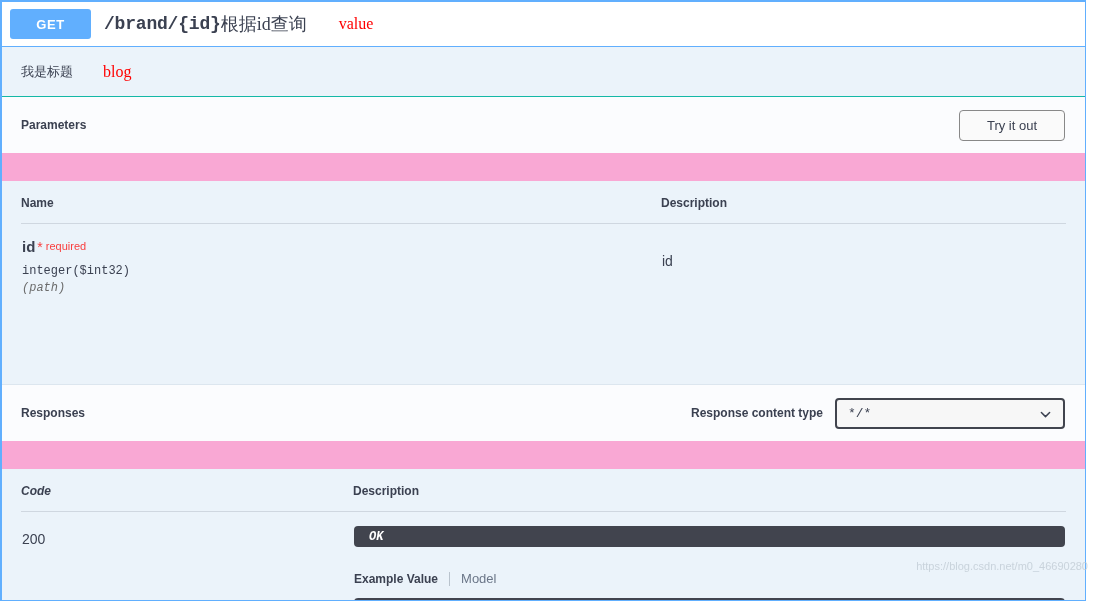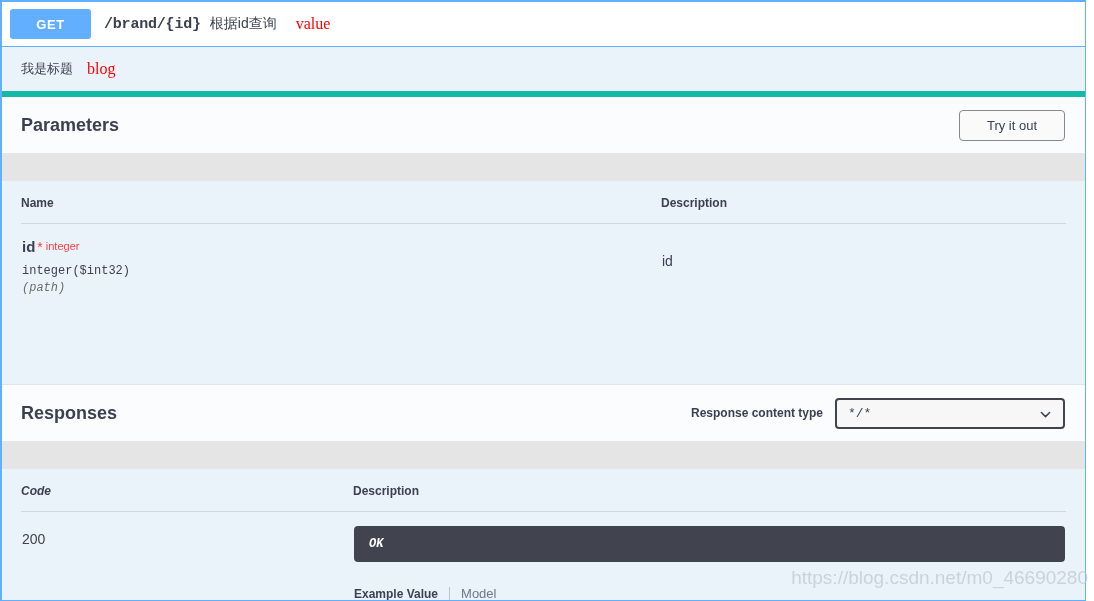--- a/index.html
+++ b/index.html
@@ -18,21 +18,21 @@
   .opblock {
     position: absolute;
     left: 0;
     top: 0;
     width: 1086px;
     height: 601px;
     box-sizing: border-box;
     border: 1px solid #61affe;
     border-left-width: 2px;
     border-top-width: 2px;
-    background: #e5e5e5;
+    background: #f9a8d4;
     overflow: hidden;
   }
 
   
   .opblock-summary {
     display: flex;
     align-items: center;
     height: 45px;
     padding: 0 10px 0 8px;
     box-sizing: border-box;
@@ -49,47 +49,47 @@
     border-radius: 3px;
     color: #ffffff;
     font-size: 13px;
     font-weight: bold;
     letter-spacing: 0.6px;
     font-family: "Liberation Sans", sans-serif;
   }
   .op-path {
     margin-left: 13px;
     font-family: "Liberation Mono", monospace;
-    font-size: 15px;
+    font-size: 18px;
     font-weight: bold;
     color: #3b4151;
     letter-spacing: -0.2px;
   }
   .op-summary {
-    margin-left: 9px;
-    font-size: 14px;
-    color: #3b4151;
-    font-family: Liberation Sans, sans-serif;
+    font-size: 18px;
+    color: #3b4151;
+    font-family: Liberation Serif, serif;
   }
   .op-value {
-    margin-left: 19px;
+    margin-left: 32px;
     font-size: 16px;
     color: #ff0000;
     font-family: "Liberation Serif", serif;
   }
 
   
   .op-notes-row {
     display: flex;
     align-items: center;
     height: 50px;
     padding-left: 19px;
     box-sizing: border-box;
     background: #ebf3fa;
-    border-bottom: 6px solid #14b8a6;
+    border-bottom: 1px solid #14b8a6;
+    gap: 16px;
   }
   .notes-title {
     font-size: 13px;
     color: #3b4151;
   }
   .notes-label {
     margin-left: 14px;
     font-size: 16px;
     color: #ff0000;
     font-family: "Liberation Serif", serif;
@@ -99,21 +99,21 @@
   .section-head {
     display: flex;
     align-items: center;
     justify-content: space-between;
     height: 56px;
     padding: 0 20px 0 19px;
     box-sizing: border-box;
     background: #fbfcfe;
   }
   .section-title {
-    font-size: 18px;
+    font-size: 12px;
     font-weight: bold;
     color: #3b4151;
   }
   .btn-try {
     display: flex;
     align-items: center;
     justify-content: center;
     width: 104px;
     height: 29px;
     background: #fafafa;
@@ -224,21 +224,21 @@
   }
 
   
   .code-block {
     background: #41444e;
     border-radius: 4px;
     color: #ffffff;
     font-family: "Liberation Mono", monospace;
   }
   .code-ok {
-    height: 36px;
+    height: 21px;
     display: flex;
     align-items: center;
     padding-left: 15px;
     font-size: 12px;
     font-weight: bold;
     font-style: italic;
   }
   .example-tabs {
     margin-top: 24px;
     display: flex;
@@ -273,22 +273,22 @@
   
   .sec-divider {
     height: 1px;
     background: #dce6ef;
   }
 
   
   .watermark {
     position: absolute;
     right: 6px;
-    bottom: 12px;
-    font-size: 19px;
+    bottom: 29px;
+    font-size: 11px;
     color: rgba(190, 200, 210, 0.75);
     font-family: "Liberation Sans", sans-serif;
     pointer-events: none;
     white-space: nowrap;
   }
 </style>
 </head>
 <body>
 
 <div class="opblock">
@@ -315,21 +315,21 @@
       <thead>
         <tr>
           <th class="col-name">Name</th>
           <th>Description</th>
         </tr>
       </thead>
       <tbody>
         <tr>
           <td>
             <div>
-              <span class="param-name">id</span><span class="param-required-star">*</span><span class="param-required-text">integer</span>
+              <span class="param-name">id</span><span class="param-required-star">*</span><span class="param-required-text">required</span>
             </div>
             <div class="param-type">integer($int32)</div>
             <div class="param-in">(path)</div>
           </td>
           <td>
             <div class="param-desc">id</div>
           </td>
         </tr>
       </tbody>
     </table>

